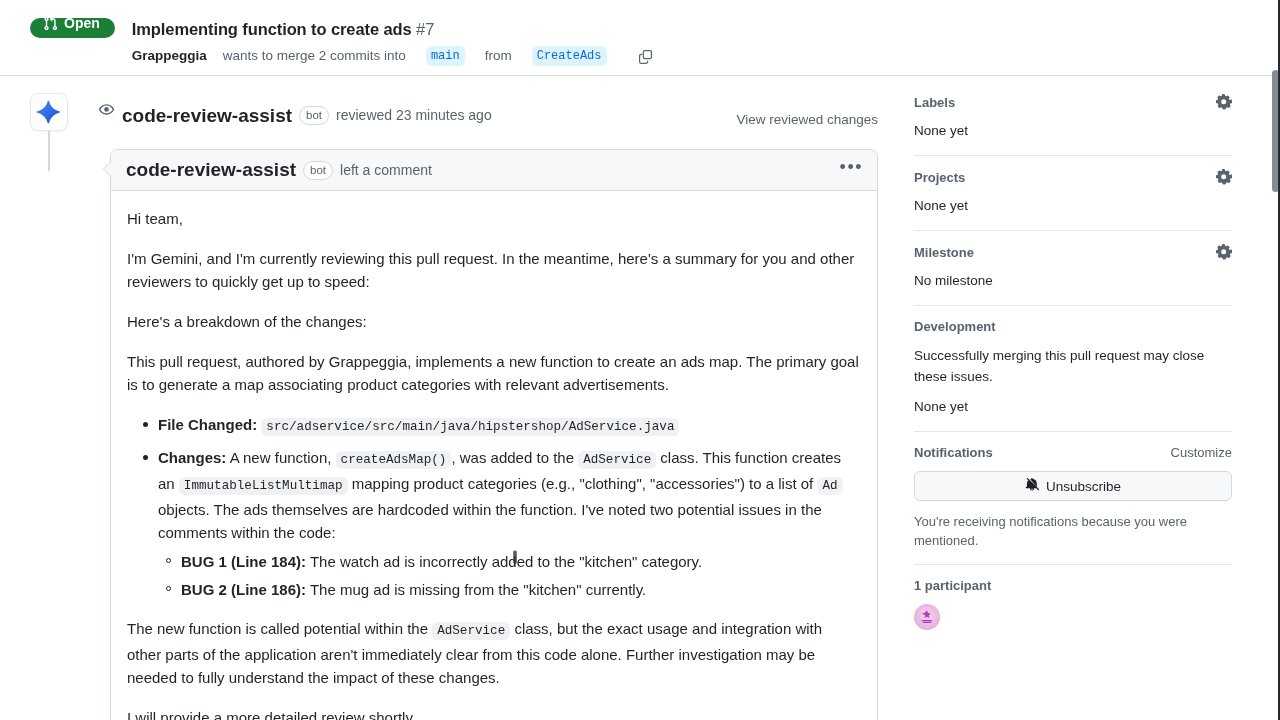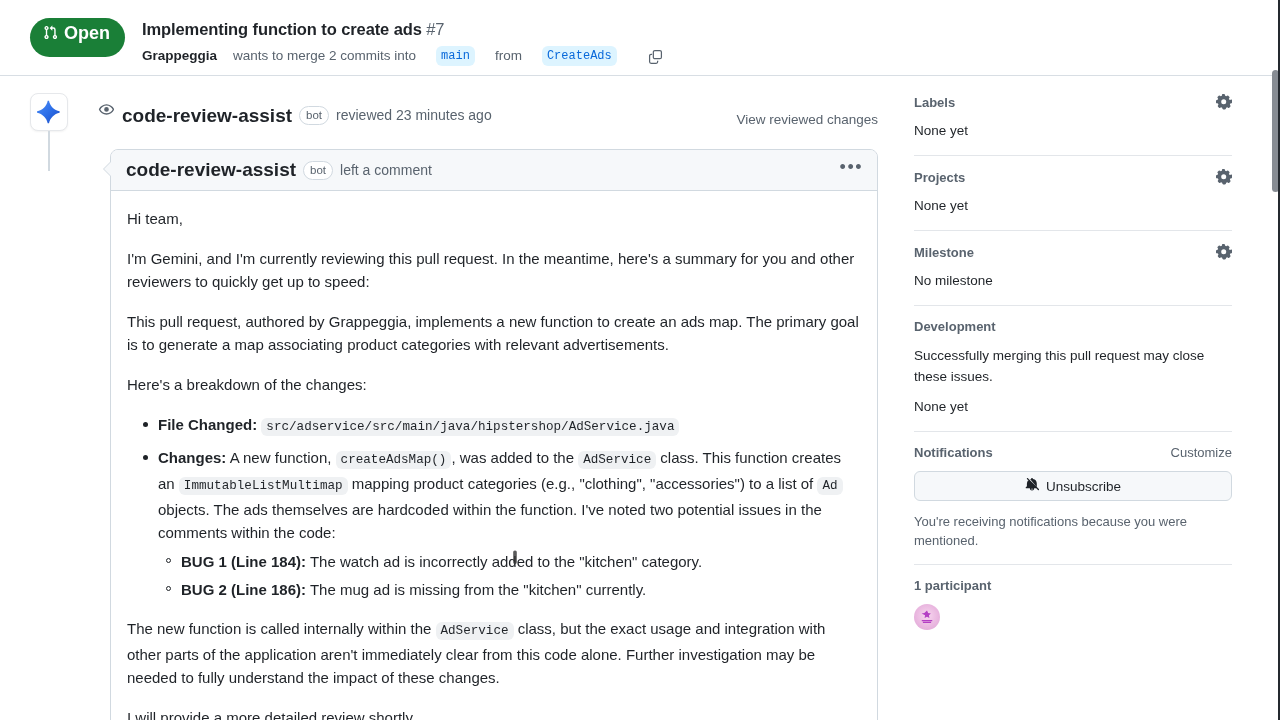--- a/index.html
+++ b/index.html
@@ -19,26 +19,26 @@
   
   #pr-header {
     position: absolute; top: 0; left: 0;
     width: 1272px; height: 76px;
     background: #ffffff;
     border-bottom: 1px solid #d8dee4;
     display: flex; align-items: flex-start;
     padding: 18px 0 0 30px;
   }
   .state-badge {
-    display: inline-flex; align-items: flex-start; gap: 6px;
+    display: inline-flex; align-items: flex-end; gap: 6px;
     background: #1a7f37; color: #ffffff;
-    font-size: 18px; font-weight: 600;
+    font-size: 14px; font-weight: 600;
     border-radius: 999px;
     padding: 7px 15px 7px 13px;
-    height: 39px; line-height: 16px;
+    height: 20px; line-height: 16px;
     white-space: nowrap;
   }
   .state-badge svg { display: block; }
   .pr-headline { margin-left: 17px; padding-top: 1px; }
   .pr-title {
     font-size: 16.5px; font-weight: 700; line-height: 20px;
     color: #1f2328; letter-spacing: -0.1px;
   }
   .pr-number { color: #59636e; font-weight: 400; }
   .pr-subline {
@@ -311,43 +311,43 @@
         <div class="comment-head">
           <span class="actor">code-review-assist</span>
           <span class="bot-chip">bot</span>
           <span>left a comment</span>
           <span class="kebab">•••</span>
         </div>
 
         <div class="comment-body">
           <p>Hi team,</p>
           <p>I'm Gemini, and I'm currently reviewing this pull request. In the meantime, here's a summary for you and other reviewers to quickly get up to speed:</p>
+          <p>Here's a breakdown of the changes:</p>
           <p>This pull request, authored by Grappeggia, implements a new function to create an ads map. The primary goal is to generate a map associating product categories with relevant advertisements.</p>
-          <p>Here's a breakdown of the changes:</p>
 
           <ul class="bullets">
             <li>
               <b>File Changed:</b>
               <code class="code">src/adservice/src/main/java/hipstershop/AdService.java</code>
             </li>
             <li>
               <b>Changes:</b><span> A new function, </span><code class="code">createAdsMap()</code><span>, was added to the </span><code class="code">AdService</code><span> class. This function creates an </span><code class="code">ImmutableListMultimap</code><span> mapping product categories (e.g., "clothing", "accessories") to a list of </span><code class="code">Ad</code><span> objects. The ads themselves are hardcoded within the function. I've noted two potential issues in the comments within the code:</span>
 
               <ul class="sub">
                 <li>
                   <b>BUG 1 (Line 184):</b><span> The watch ad is incorrectly added to the "kitchen" category.</span>
                 </li>
                 <li>
                   <b>BUG 2 (Line 186):</b><span> The mug ad is missing from the "kitchen" currently.</span>
                 </li>
               </ul>
             </li>
           </ul>
 
-          <p><span>The new function is called internally within the </span><code class="code">AdService</code><span> class, but the exact usage and integration with other parts of the application aren't immediately clear from this code alone. Further investigation may be needed to fully understand the impact of these changes.</span></p>
+          <p><span>The new function is called potential within the </span><code class="code">AdService</code><span> class, but the exact usage and integration with other parts of the application aren't immediately clear from this code alone. Further investigation may be needed to fully understand the impact of these changes.</span></p>
 
           <p>I will provide a more detailed review shortly.</p>
         </div>
       </div>
     </div>
 
     <div id="sidebar">
 
       <div class="side-block">
         <div class="side-head">

